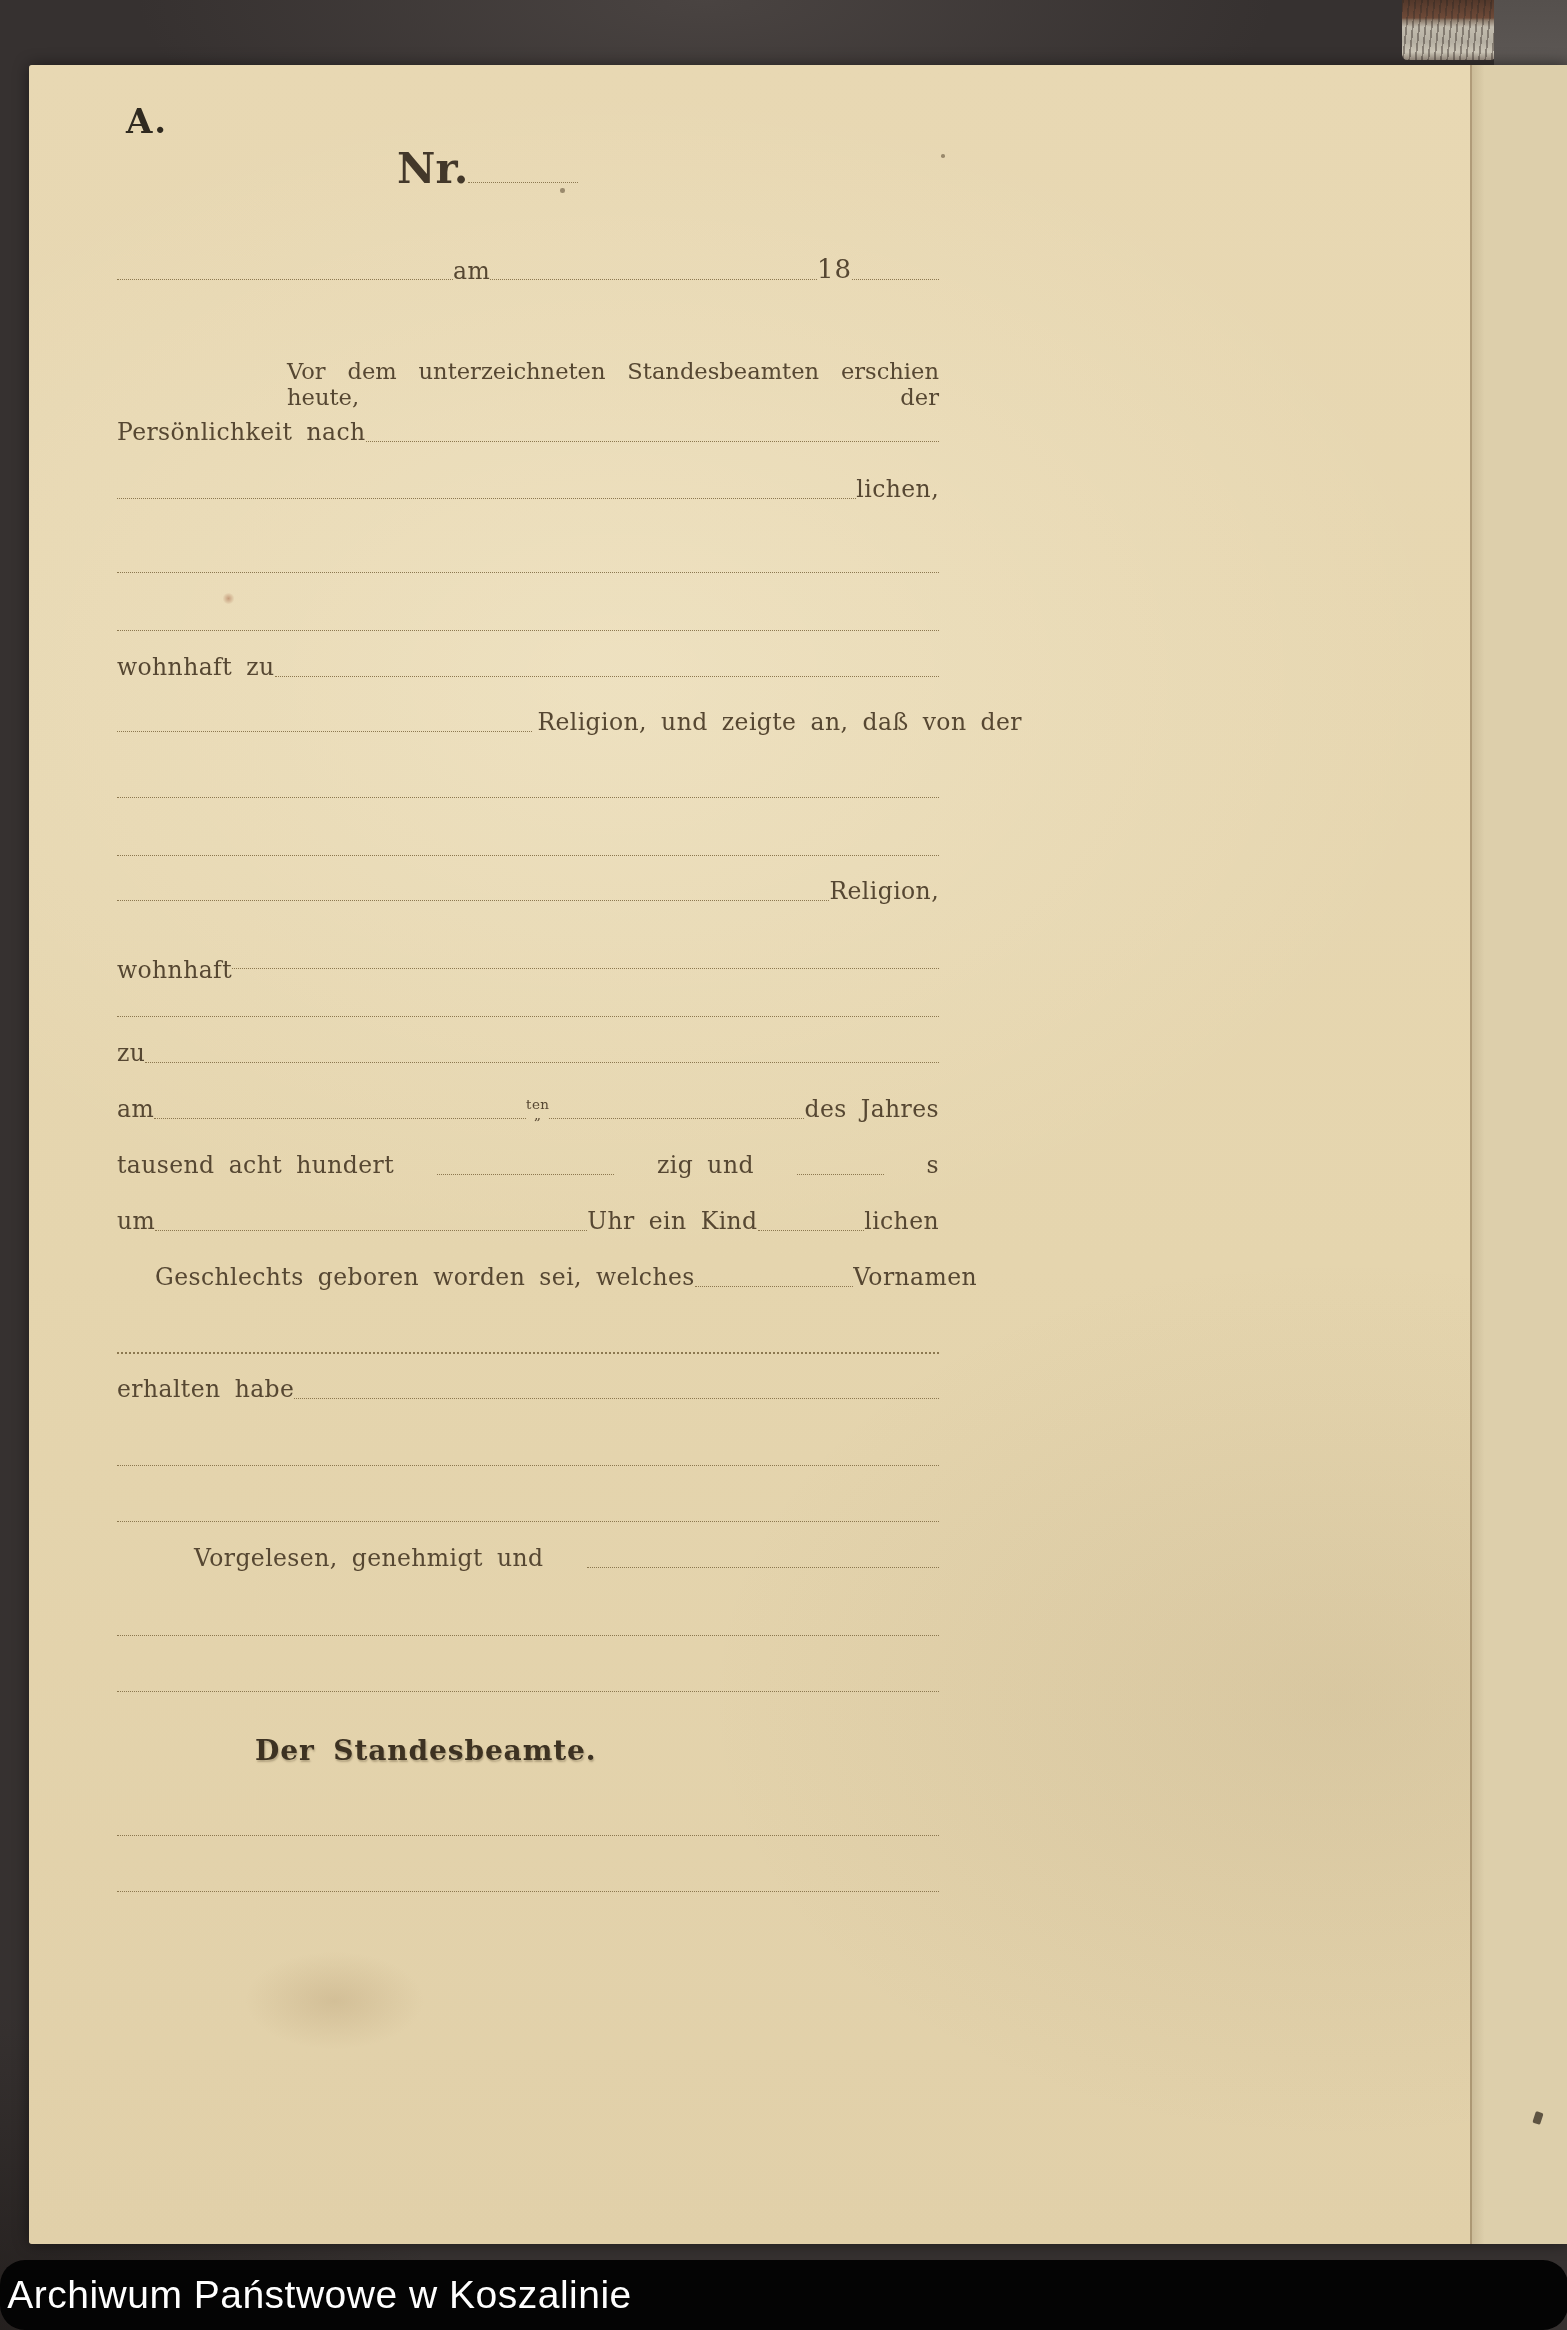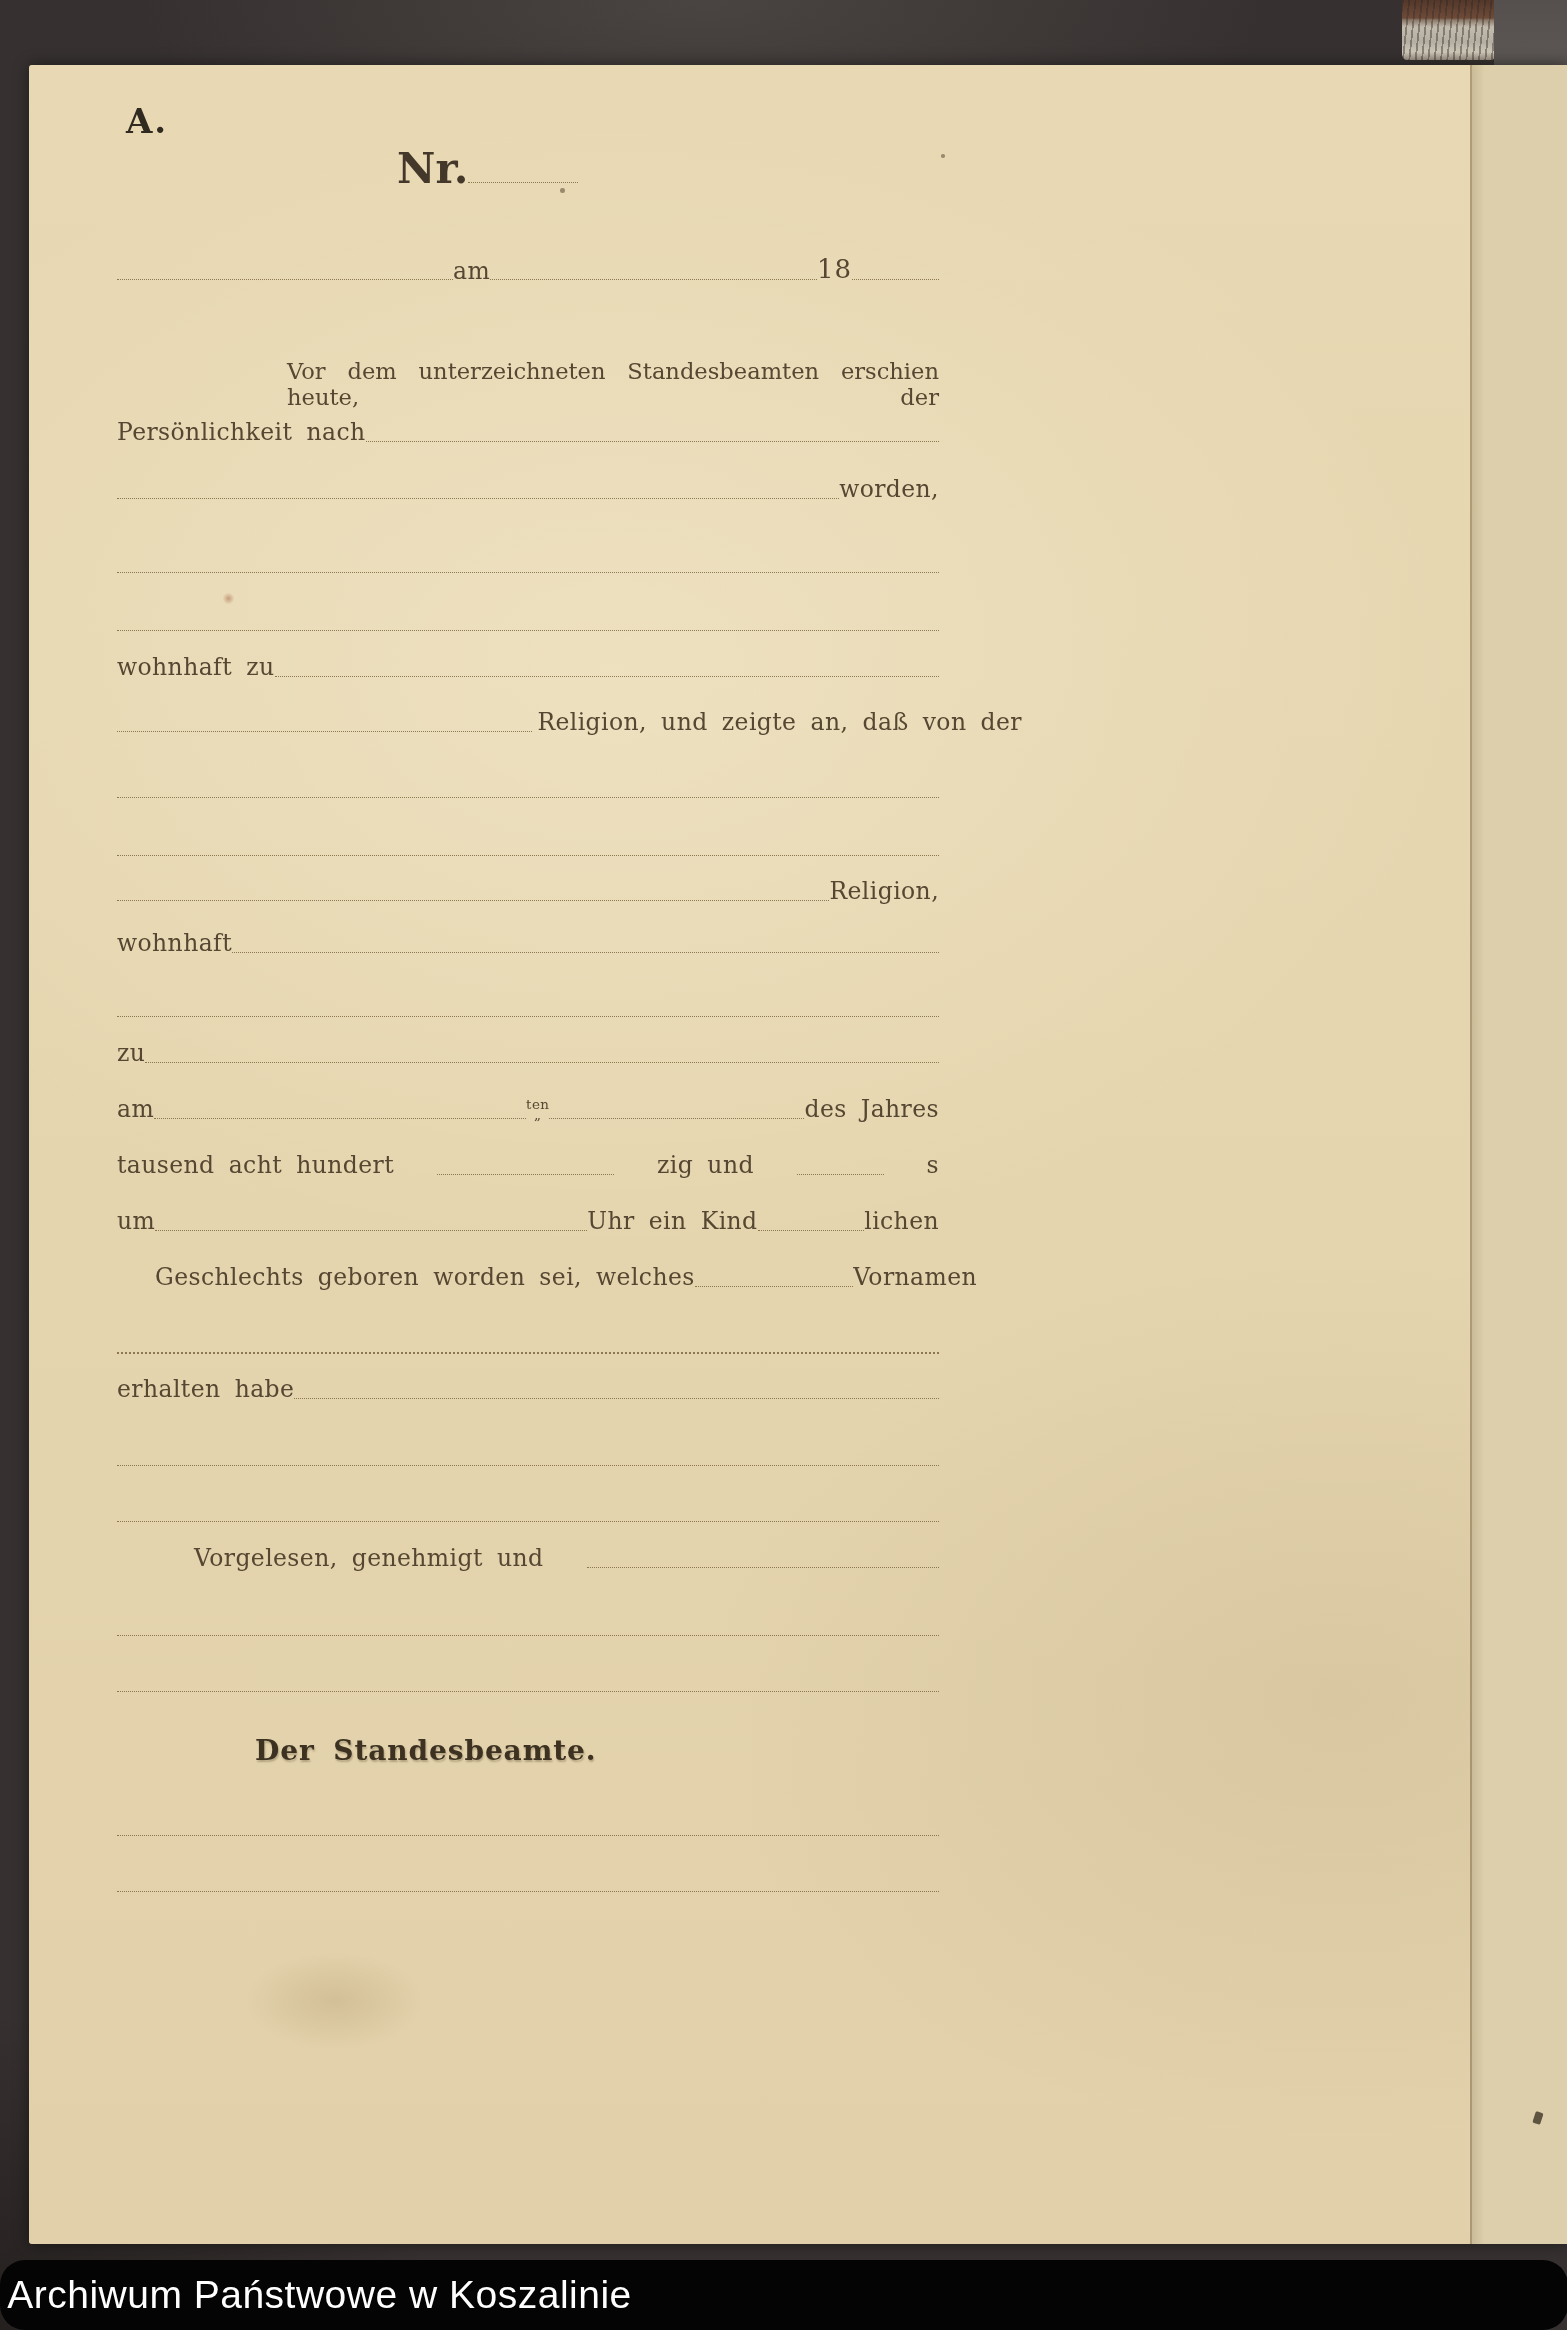--- a/index.html
+++ b/index.html
@@ -117,21 +117,21 @@
 
   <div class="intro-row">Vor dem unterzeichneten Standesbeamten erschien heute, der</div>
 
   <div class="row" style="top:419px;">
     <span class="lbl">Persönlichkeit nach</span>
     <span class="dots grow"></span>
   </div>
 
   <div class="row" style="top:476px;">
     <span class="dots grow"></span>
-    <span class="lbl">worden,</span>
+    <span class="lbl">lichen,</span>
   </div>
 
   <div class="hline" style="top:572px;"></div>
   <div class="hline" style="top:630px;"></div>
 
   <div class="row" style="top:654px;">
     <span class="lbl">wohnhaft zu</span>
     <span class="dots grow"></span>
   </div>
 
@@ -141,21 +141,21 @@
   </div>
 
   <div class="hline" style="top:797px;"></div>
   <div class="hline" style="top:855px;"></div>
 
   <div class="row" style="top:878px;">
     <span class="dots grow"></span>
     <span class="lbl">Religion,</span>
   </div>
 
-  <div class="row" style="top:930px;">
+  <div class="row" style="top:957px;align-items:center;">
     <span class="lbl">wohnhaft</span>
     <span class="dots grow"></span>
   </div>
 
   <div class="hline" style="top:1016px;"></div>
 
   <div class="row" style="top:1040px;">
     <span class="lbl">zu</span>
     <span class="dots grow"></span>
   </div>

